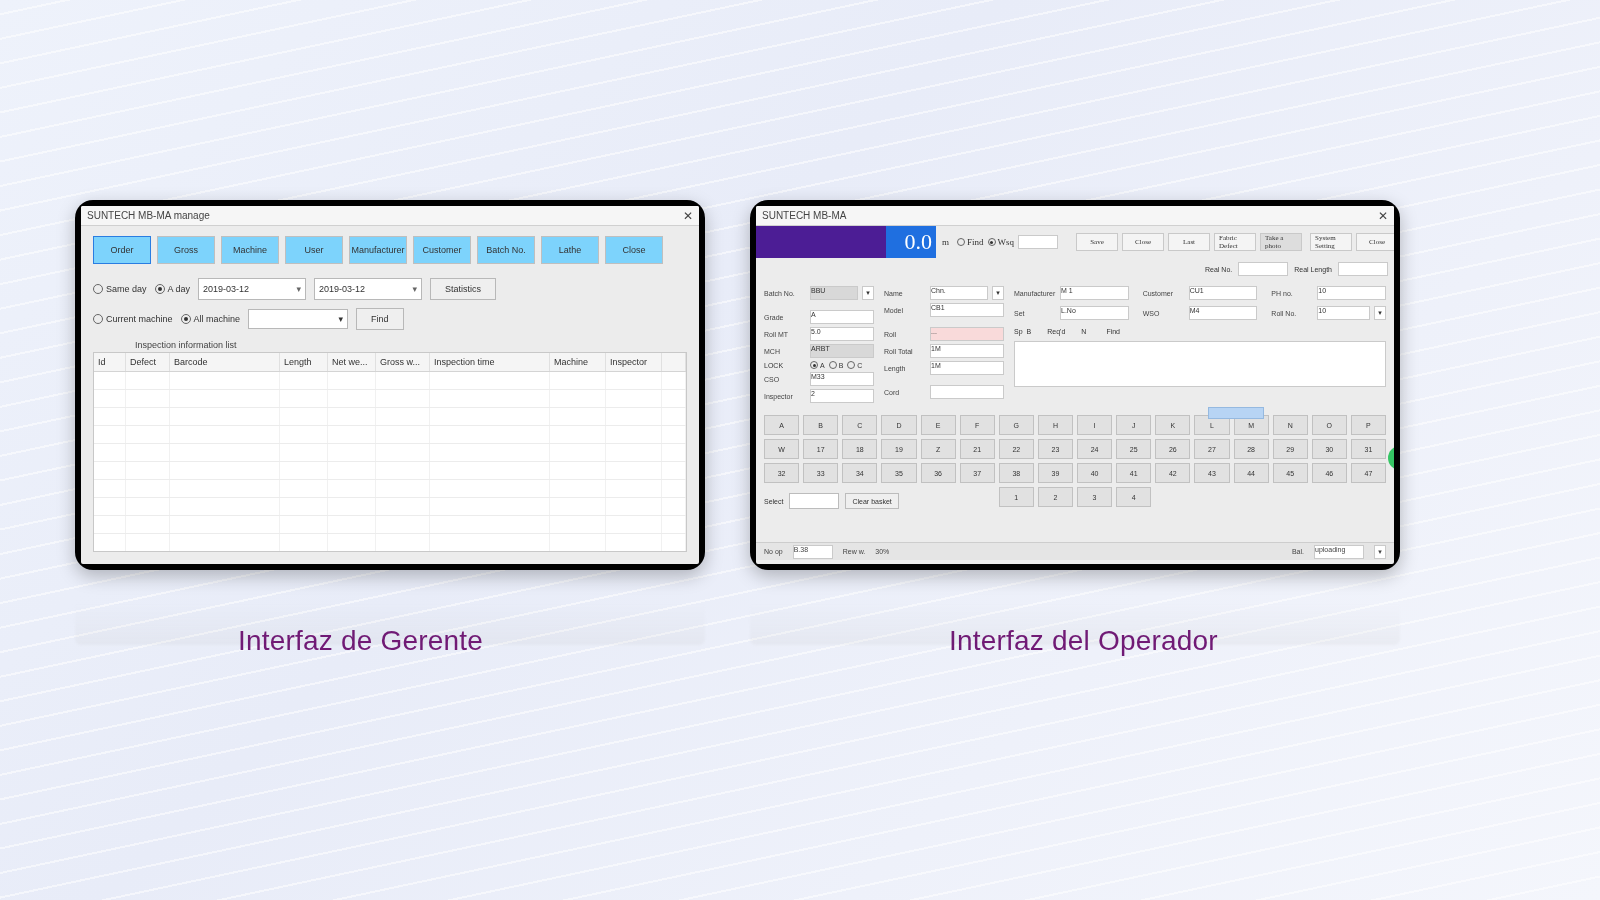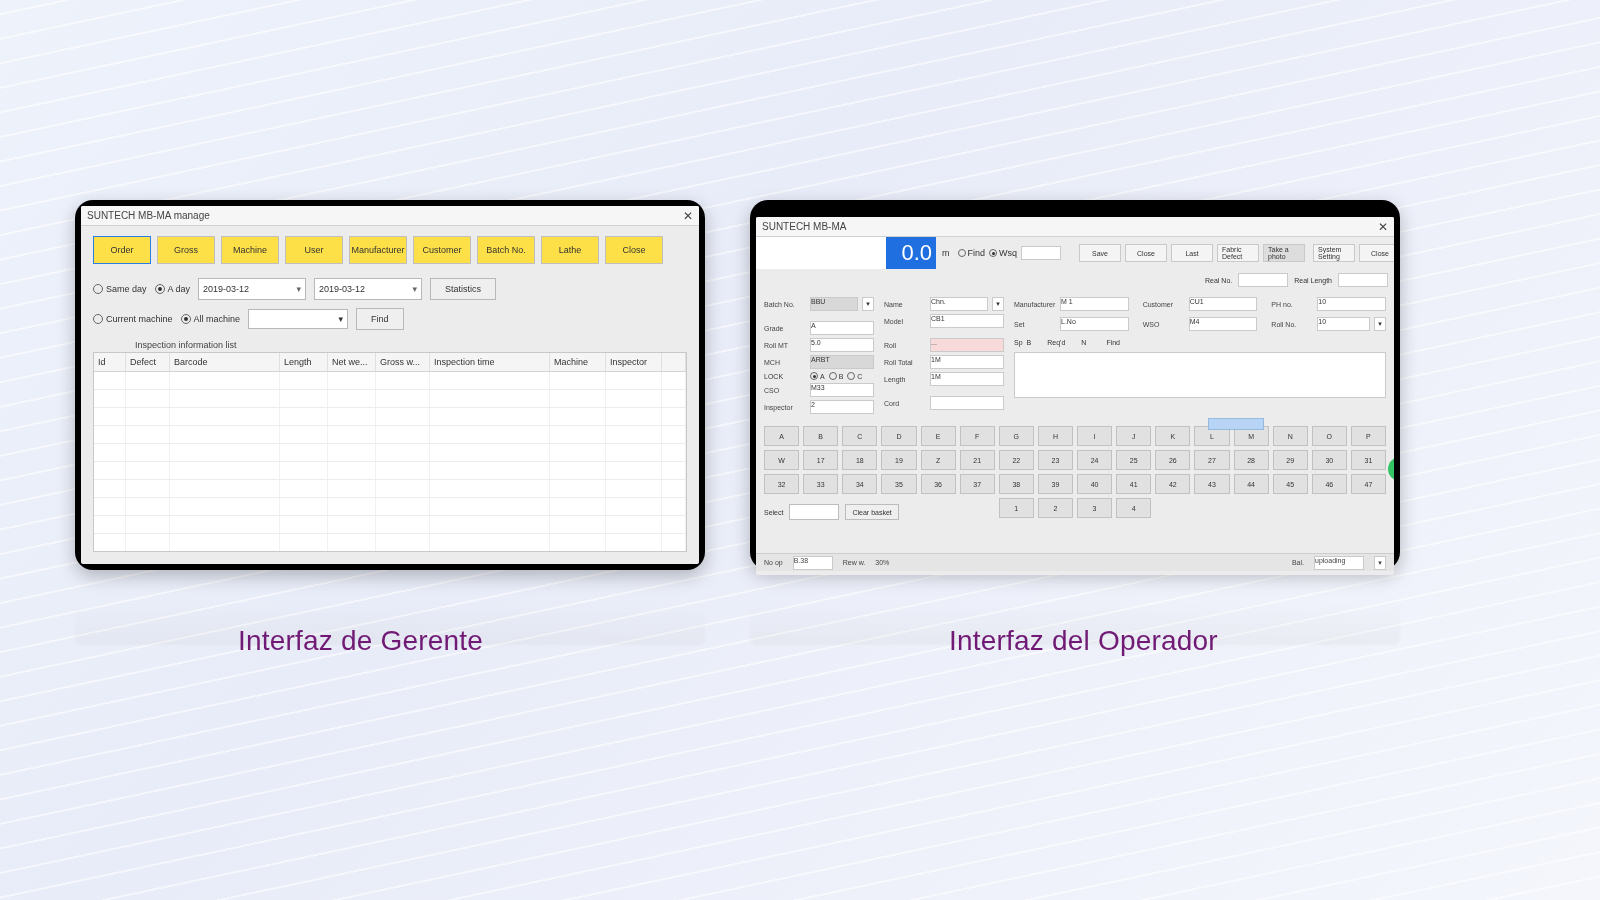--- a/index.html
+++ b/index.html
@@ -50,21 +50,21 @@
 
   
   #mgr-bezel { left: 75px; top: 200px; width: 630px; height: 370px; }
   .mgr-toolbar {
     display: flex; gap: 6px;
     padding: 10px 12px;
   }
   .mgr-btn {
     flex: 0 0 58px;
     height: 28px;
-    background: #fde047;
+    background: #7dd3fc;
     border: 1px solid #bfbfbf;
     font-size: 9px;
     display: flex; align-items: center; justify-content: center;
   }
   .mgr-btn.first { border: 1px solid #2a7de1; }
   .mgr-filter-row {
     display: flex; align-items: center; gap: 8px;
     padding: 4px 12px;
     font-size: 9px;
   }
@@ -109,22 +109,22 @@
   }
   .grid-header { background: #f5f5f5; border-bottom: 1px solid #d4d4d4; }
   .grid-header > div { padding: 4px 4px; border-right: 1px solid #e0e0e0; white-space: nowrap; overflow: hidden; }
   .grid-row { height: 18px; border-bottom: 1px solid #ececec; }
   .grid-row > div { border-right: 1px solid #f1f1f1; }
 
   
   #op-bezel { left: 750px; top: 200px; width: 650px; height: 370px; }
   .op-bar1 {
     height: 32px;
-    background: #ffffff;
-    display: flex; align-items: stretch;
+    background: #4c1d95;
+    display: flex; align-items: stretch; font-family: Liberation Serif, serif;
   }
   .op-bar1 .blank { flex: 0 0 130px; }
   .op-bar1 .counter {
     flex: 0 0 50px;
     background: #1f6fe0;
     color: #fff;
     font-size: 22px; font-weight: 300;
     display: flex; align-items: center; justify-content: flex-end;
     padding-right: 4px;
   }
@@ -419,21 +419,21 @@
           <div></div>
           <div></div>
           <div></div>
           <div></div>
         </div>
     </div>
   </div>
 </div>
 
 <div id="op-bezel" class="bezel">
-  <div class="screen" style="position:relative;margin-top:11px;">
+  <div class="screen" style="position:relative;">
     <div class="titlebar">
       <span>SUNTECH MB-MA</span>
       <span class="spacer"></span>
       <span class="x">✕</span>
     </div>
 
     <div class="op-bar1">
       <div class="blank"></div>
       <div class="counter">0.0</div>
       <div class="rest">

